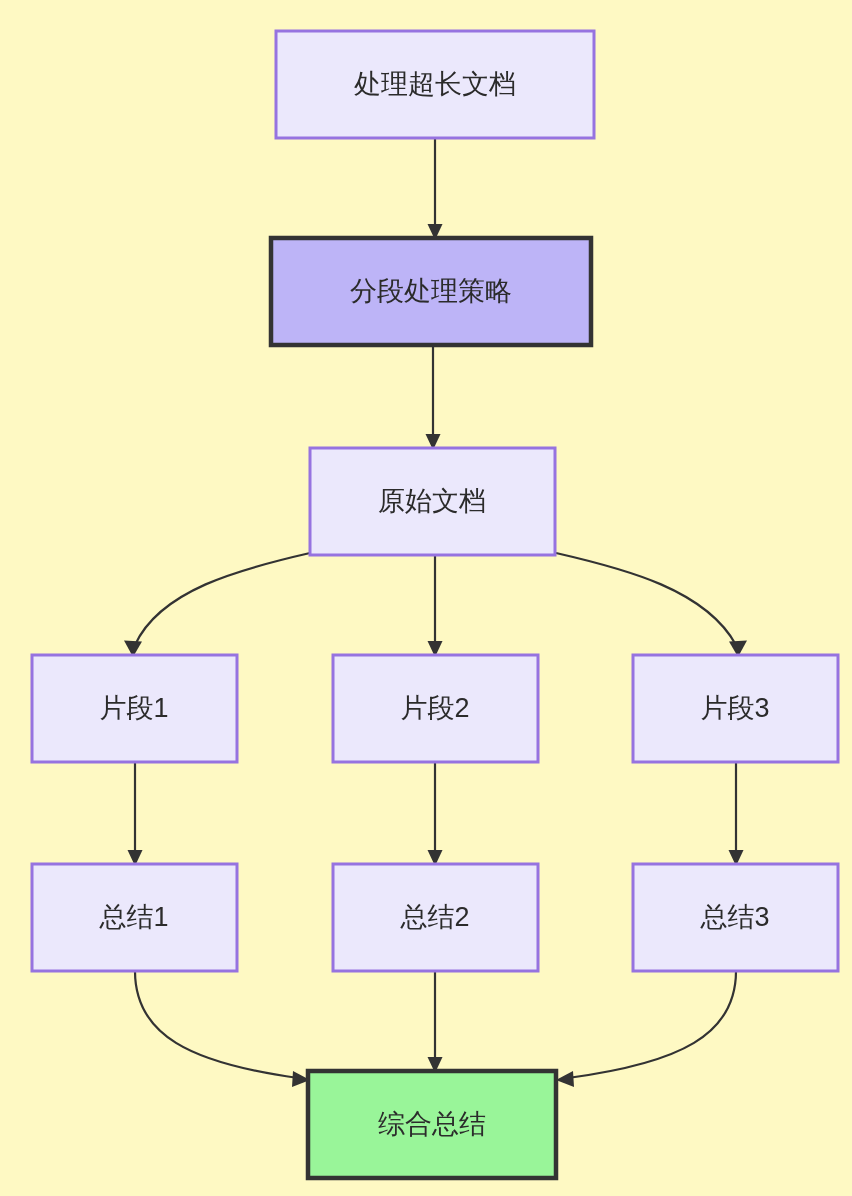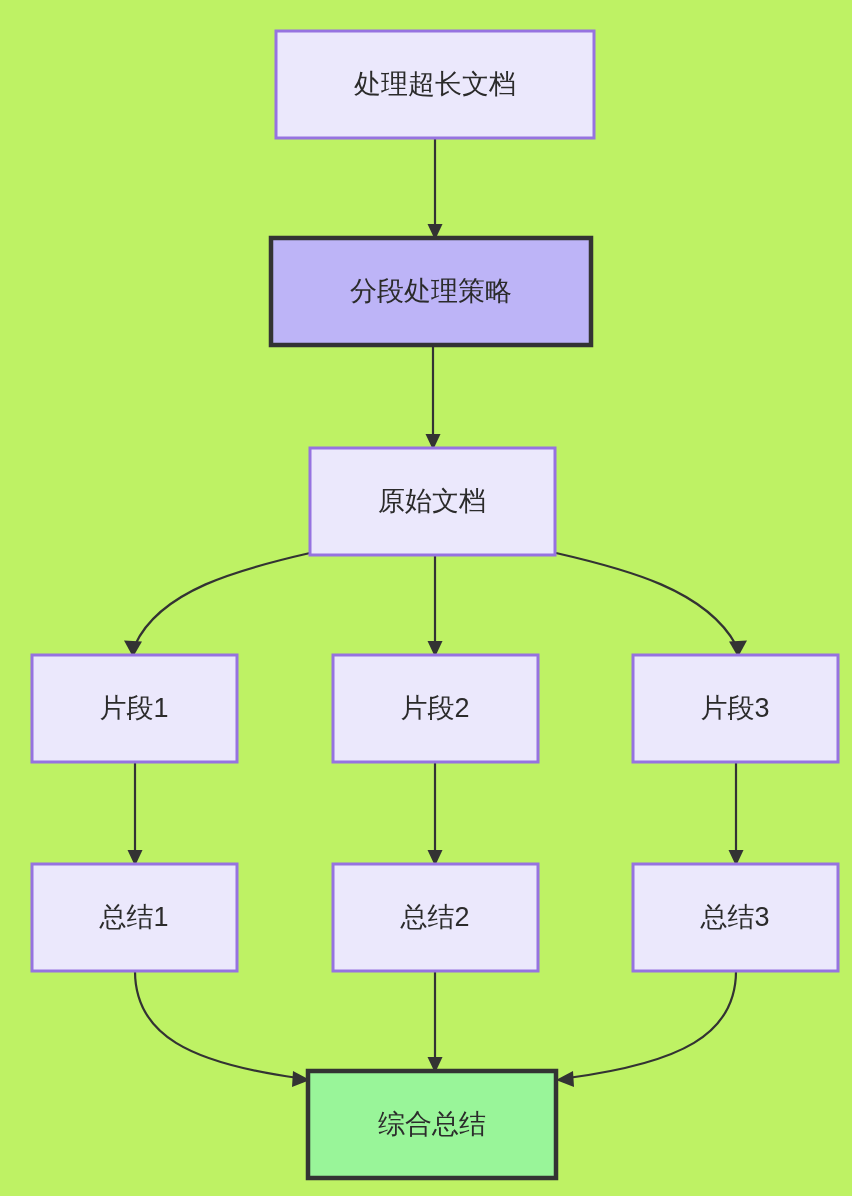--- a/index.html
+++ b/index.html
@@ -10,21 +10,21 @@
   body {
     width: 852px;
     height: 1196px;
     overflow: hidden;
     font-family: "Liberation Sans", "DejaVu Sans", sans-serif;
   }
   #flowchart-root {
     position: relative;
     width: 852px;
     height: 1196px;
-    background: #bef264;
+    background: #fef9c3;
     text-align: center;
   }
   svg.diagram {
     display: block;
     width: 852px;
     height: 1196px;
   }
   .node-label {
     font-family: "Liberation Sans", "DejaVu Sans", sans-serif;
     font-size: 27px;

